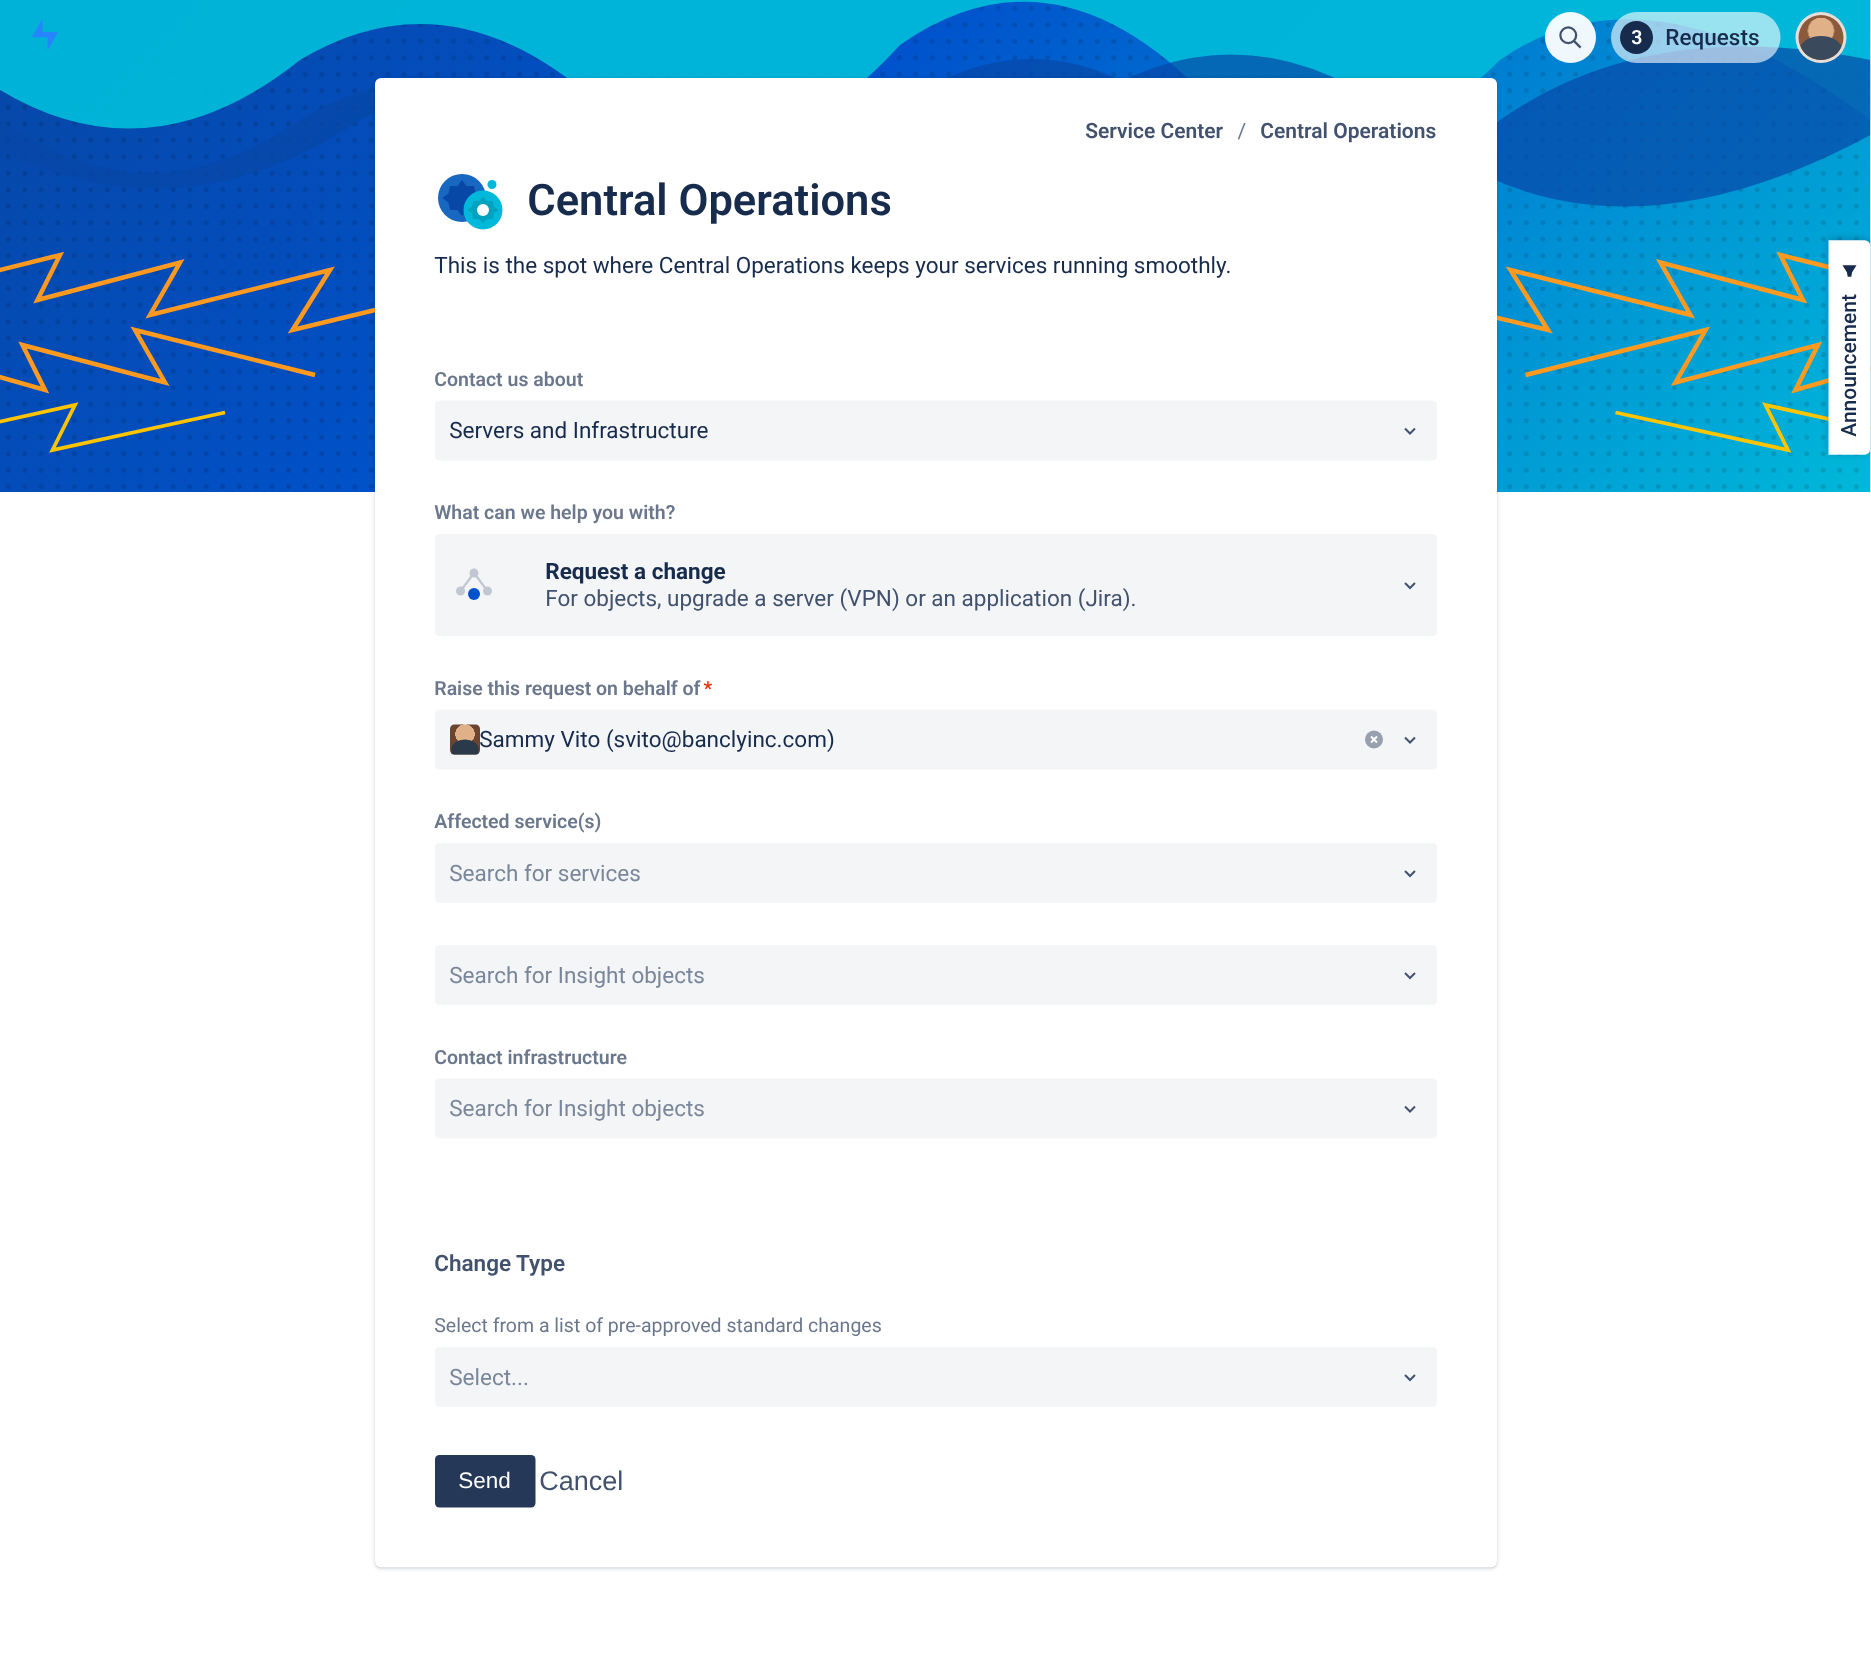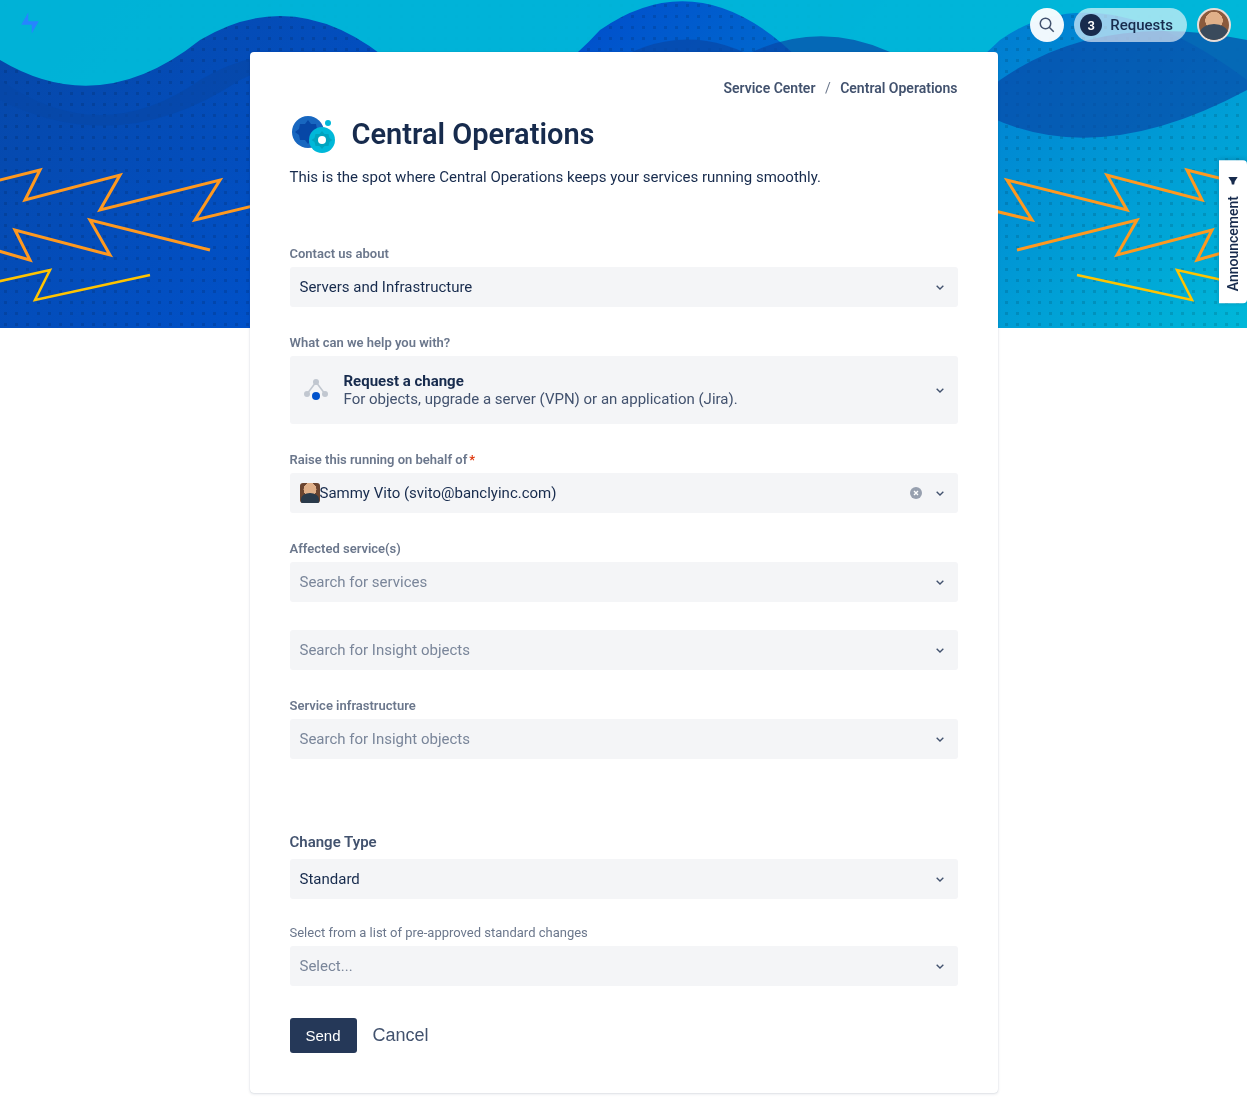--- a/index.html
+++ b/index.html
@@ -100,36 +100,36 @@
     display:flex; align-items:center;
     padding: 0 10px;
     cursor:pointer;
     position:relative;
   }
   .select .value { font-size:15px; color:#172B4D; flex:1; }
   .select .placeholder { color:#7A869A; }
   .select .chev { color:#42526E; display:flex; }
   .select .clear { color:#97A0AF; display:flex; margin-right:8px; cursor:pointer; }
   .select.tall { padding:16px 10px; align-items:center; }
-  .request-type { display:flex; align-items:center; gap:12px; flex:1; }
+  .request-type { display:flex; align-items:center; gap:32px; flex:1; }
   .rt-icon { width:32px; height:32px; display:flex; align-items:center; justify-content:center; }
   .rt-text .rt-title { font-size:15px; font-weight:700; color:#172B4D; }
   .rt-text .rt-desc { font-size:15px; color:#42526E; }
   .user-chip { display:flex; align-items:center; flex:1; }
   .mini-avatar {
     width:20px; height:20px; border-radius:3px;
     background: radial-gradient(circle at 50% 32%, #e0b089 0 38%, #6b4530 39% 100%);
     position:relative; overflow:hidden;
   }
   .mini-avatar::after{
     content:""; position:absolute; bottom:-2px; left:50%; transform:translateX(-50%);
     width:18px; height:12px; background:#2a3a4a; border-radius:50% 50% 0 0;
   }
   .spacer { height:46px; }
-  .actions { display:flex; gap:16px; align-items:center; margin-top:32px; }
+  .actions { display:flex; gap:3px; align-items:center; margin-top:32px; }
   .btn-primary {
     background:#253858; color:#fff; border:none; border-radius:3px;
     padding: 9px 16px; font-size:15px; font-weight:500; cursor:pointer;
   }
   .btn-link {
     background:none; border:none; color:#42526E; font-size:18px; cursor:pointer;
   }
   .announcement-tab {
     position:absolute; right:0; top:160px;
     background:#fff; color:#172B4D;
@@ -251,21 +251,21 @@
       <span class="chev">
           <svg width="16" height="16" viewBox="0 0 24 24">
             <path d="M7 10l5 5 5-5" stroke="#42526E" stroke-width="2" fill="none"></path>
           </svg>
         </span>
     </div>
   </div>
 
   <div class="field">
     <div class="field-label">
-      <span>Raise this running on behalf of</span><span class="req">*</span>
+      <span>Raise this request on behalf of</span><span class="req">*</span>
     </div>
     <div class="select">
       <div class="user-chip">
         <div class="mini-avatar"></div>
         <span class="value">Sammy Vito (svito@banclyinc.com)</span>
       </div>
       <span class="clear">
           <svg width="16" height="16" viewBox="0 0 24 24">
             <circle cx="12" cy="12" r="9" fill="#97A0AF"></circle>
             <path d="M9 9l6 6M15 9l-6 6" stroke="#fff" stroke-width="2"></path>
@@ -296,43 +296,35 @@
       <span class="value placeholder">Search for Insight objects</span>
       <span class="chev">
           <svg width="16" height="16" viewBox="0 0 24 24">
             <path d="M7 10l5 5 5-5" stroke="#42526E" stroke-width="2" fill="none"></path>
           </svg>
         </span>
     </div>
   </div>
 
   <div class="field">
-    <div class="field-label">Service infrastructure</div>
+    <div class="field-label">Contact infrastructure</div>
     <div class="select">
       <span class="value placeholder">Search for Insight objects</span>
       <span class="chev">
           <svg width="16" height="16" viewBox="0 0 24 24">
             <path d="M7 10l5 5 5-5" stroke="#42526E" stroke-width="2" fill="none"></path>
           </svg>
         </span>
     </div>
   </div>
 
   <div class="spacer"></div>
 
   <div class="field">
     <div class="section-label">Change Type</div>
-    <div class="select">
-      <span class="value">Standard</span>
-      <span class="chev">
-          <svg width="16" height="16" viewBox="0 0 24 24">
-            <path d="M7 10l5 5 5-5" stroke="#42526E" stroke-width="2" fill="none"></path>
-          </svg>
-        </span>
-    </div>
   </div>
 
   <div class="field">
     <div class="field-hint">Select from a list of pre-approved standard changes</div>
     <div class="select">
       <span class="value placeholder">Select...</span>
       <span class="chev">
           <svg width="16" height="16" viewBox="0 0 24 24">
             <path d="M7 10l5 5 5-5" stroke="#42526E" stroke-width="2" fill="none"></path>
           </svg>

